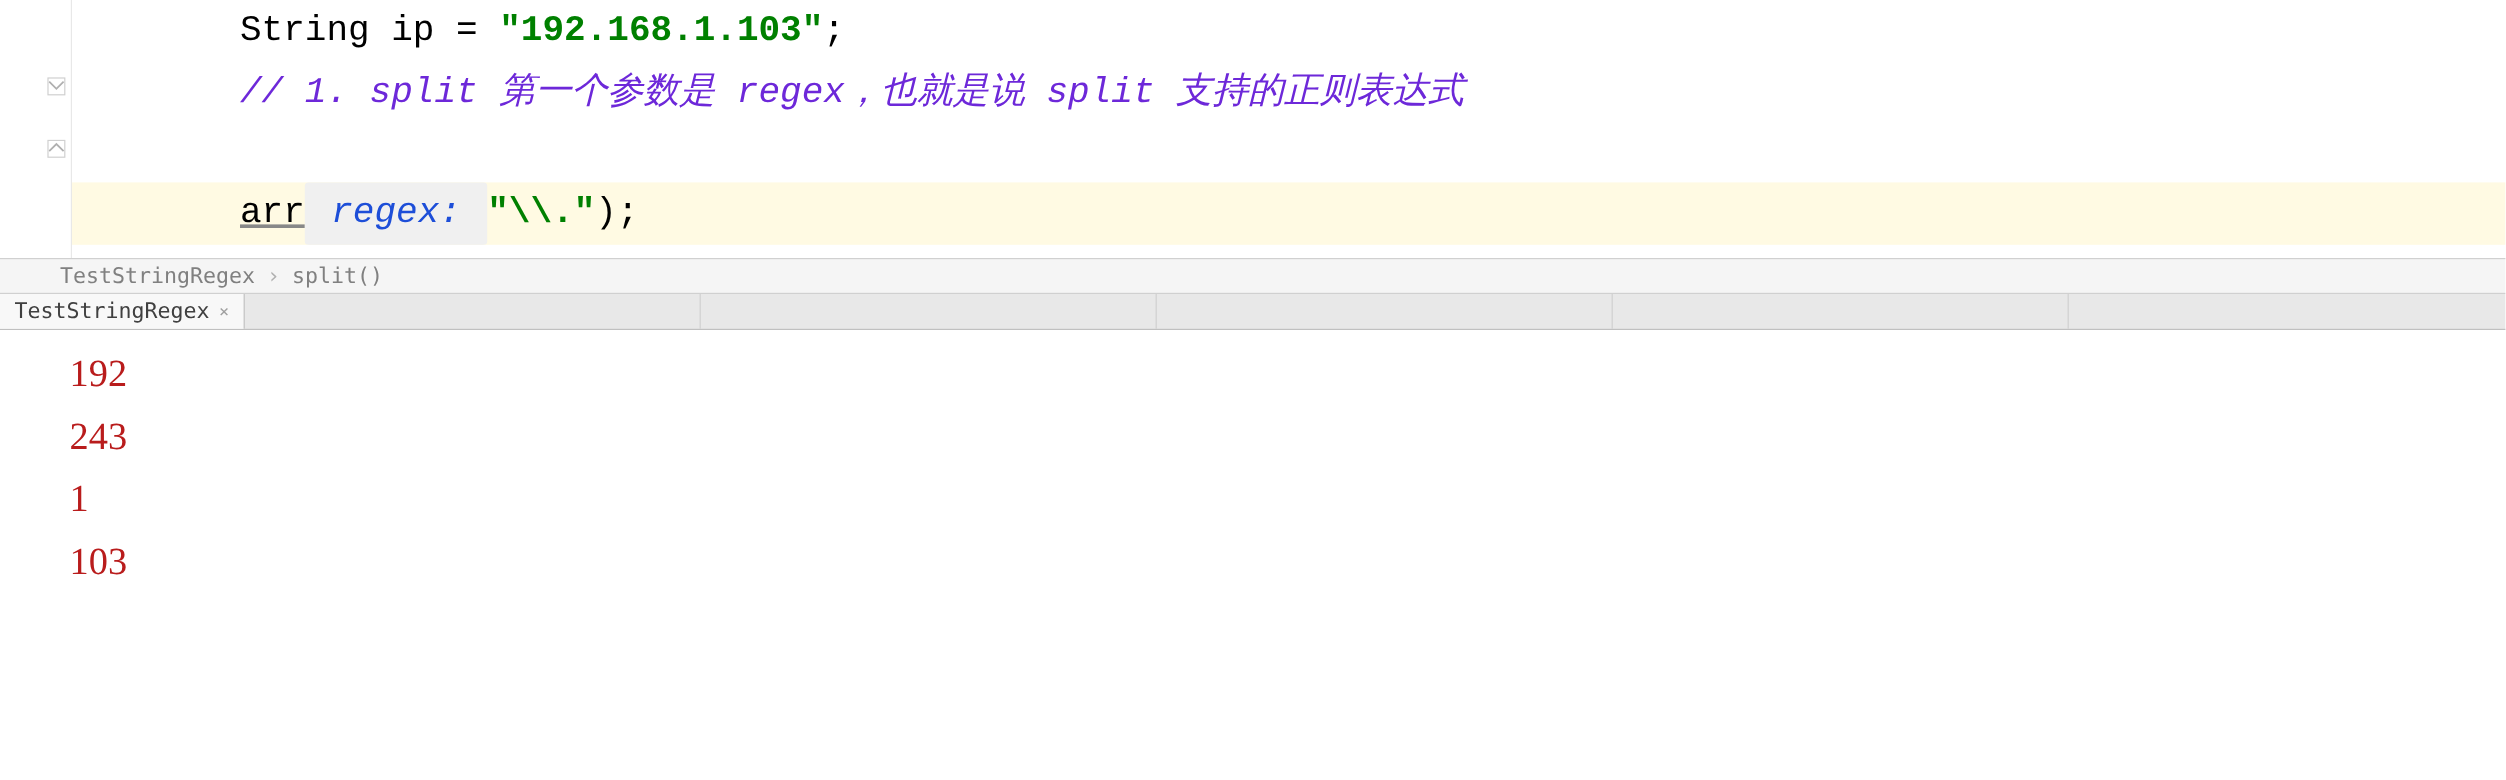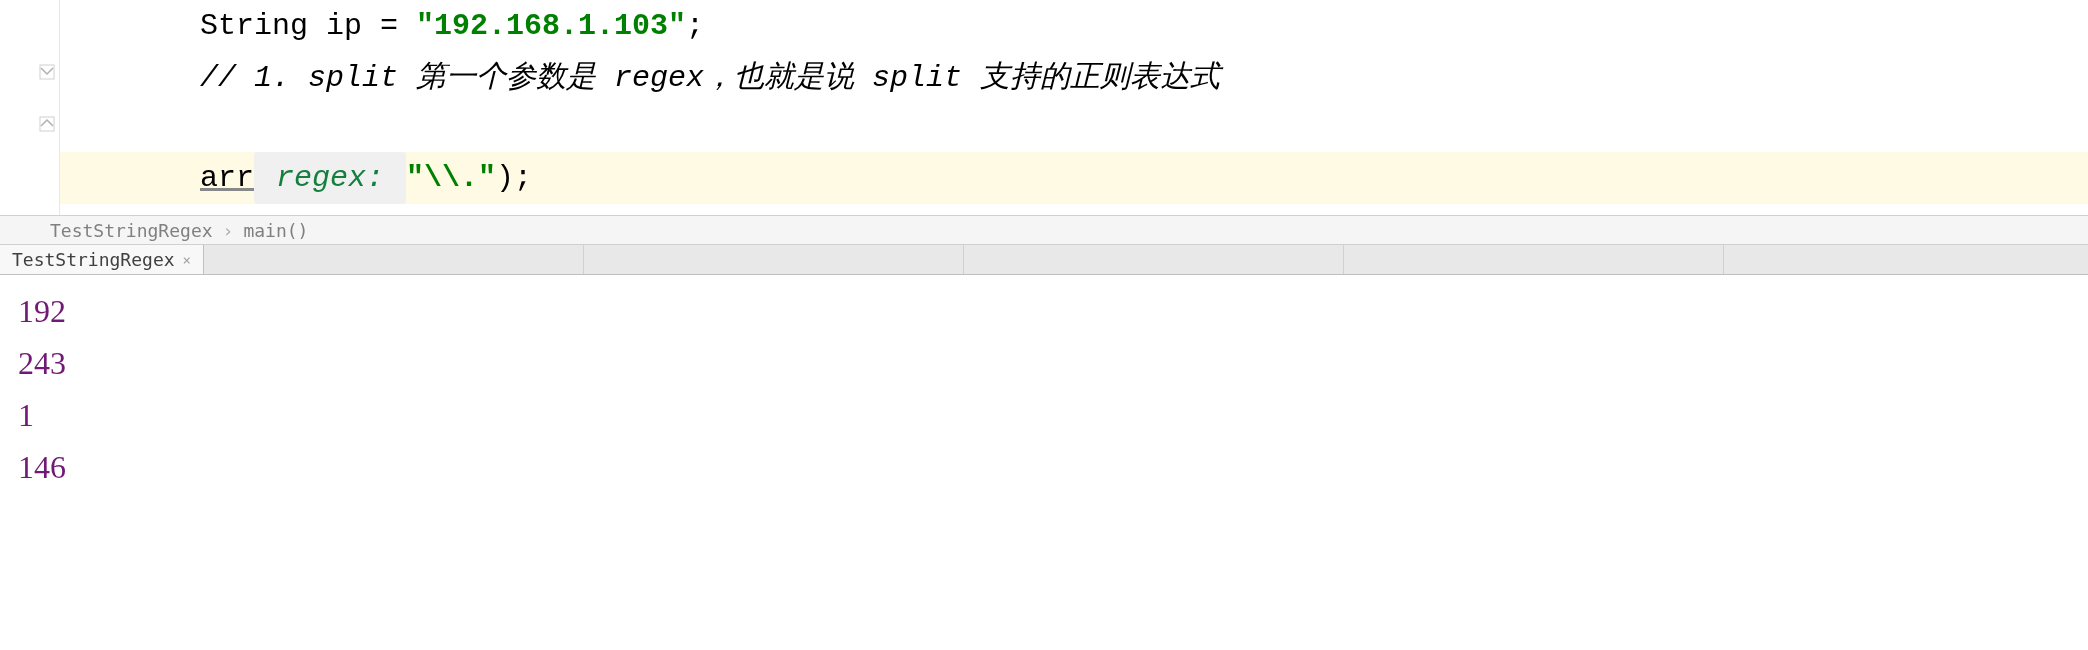--- a/index.html
+++ b/index.html
@@ -51,24 +51,24 @@
     .code-line.highlighted {
       background: #fffae3;
       margin-left: -70px;
       padding-left: 70px;
       width: calc(100% + 70px);
       margin-top: 48px;
     }
     .indent { display: inline-block; width: 70px; }
     .keyword { color: #000; }
     .string { color: #008000; font-weight: bold; }
-    .comment { color: #000000; font-style: italic; }
+    .comment { color: #6d28d9; font-style: italic; }
     .underline { text-decoration: underline; text-decoration-color: #888; }
     .param-hint { 
-      color: #15803d; 
+      color: #1d4ed8; 
       font-style: italic;
       background: #f0f0f0;
       padding: 0 4px;
       border-radius: 3px;
     }
     .punctuation { color: #000; }
     
     .breadcrumb-bar {
       height: 30px;
       background: #f5f5f5;
@@ -112,21 +112,22 @@
       width: 380px;
       border-right: 1px solid #d0d0d0;
       height: 100%;
     }
     
     .console-area {
       padding: 10px 18px;
       font-family: "Times New Roman", serif;
       font-size: 32px;
       line-height: 52px;
-      color: #701a75;
+      color: #b91c1c;
+      margin-left: 40px;
     }
     .console-line {
       height: 52px;
     }
   </style>
 </head>
 <body>
 
 <div class="editor-area">
   <div class="gutter">
@@ -152,21 +153,21 @@
     </div>
     <div class="code-line highlighted">
       <span class="indent"></span><span class="underline">arr</span><span class="param-hint"> regex: </span><span class="string">"\\."</span><span class="punctuation">);</span>
     </div>
   </div>
 </div>
 
 <div class="breadcrumb-bar">
   <span>TestStringRegex</span>
   <span class="breadcrumb-sep">›</span>
-  <span>main()</span>
+  <span>split()</span>
 </div>
 
 <div class="tab-bar">
   <div class="tab">
     <span>TestStringRegex</span>
     <span class="tab-close">×</span>
   </div>
   <div class="tab-separators">
     <div class="tab-sep"></div>
     <div class="tab-sep"></div>
@@ -174,14 +175,14 @@
     <div class="tab-sep"></div>
   </div>
 </div>
 
 <div class="console-area">
   <div class="console-line">
     <span class="selected">192</span>
   </div>
   <div class="console-line">243</div>
   <div class="console-line">1</div>
-  <div class="console-line">146</div>
+  <div class="console-line">103</div>
 </div>
 
 </body></html>

